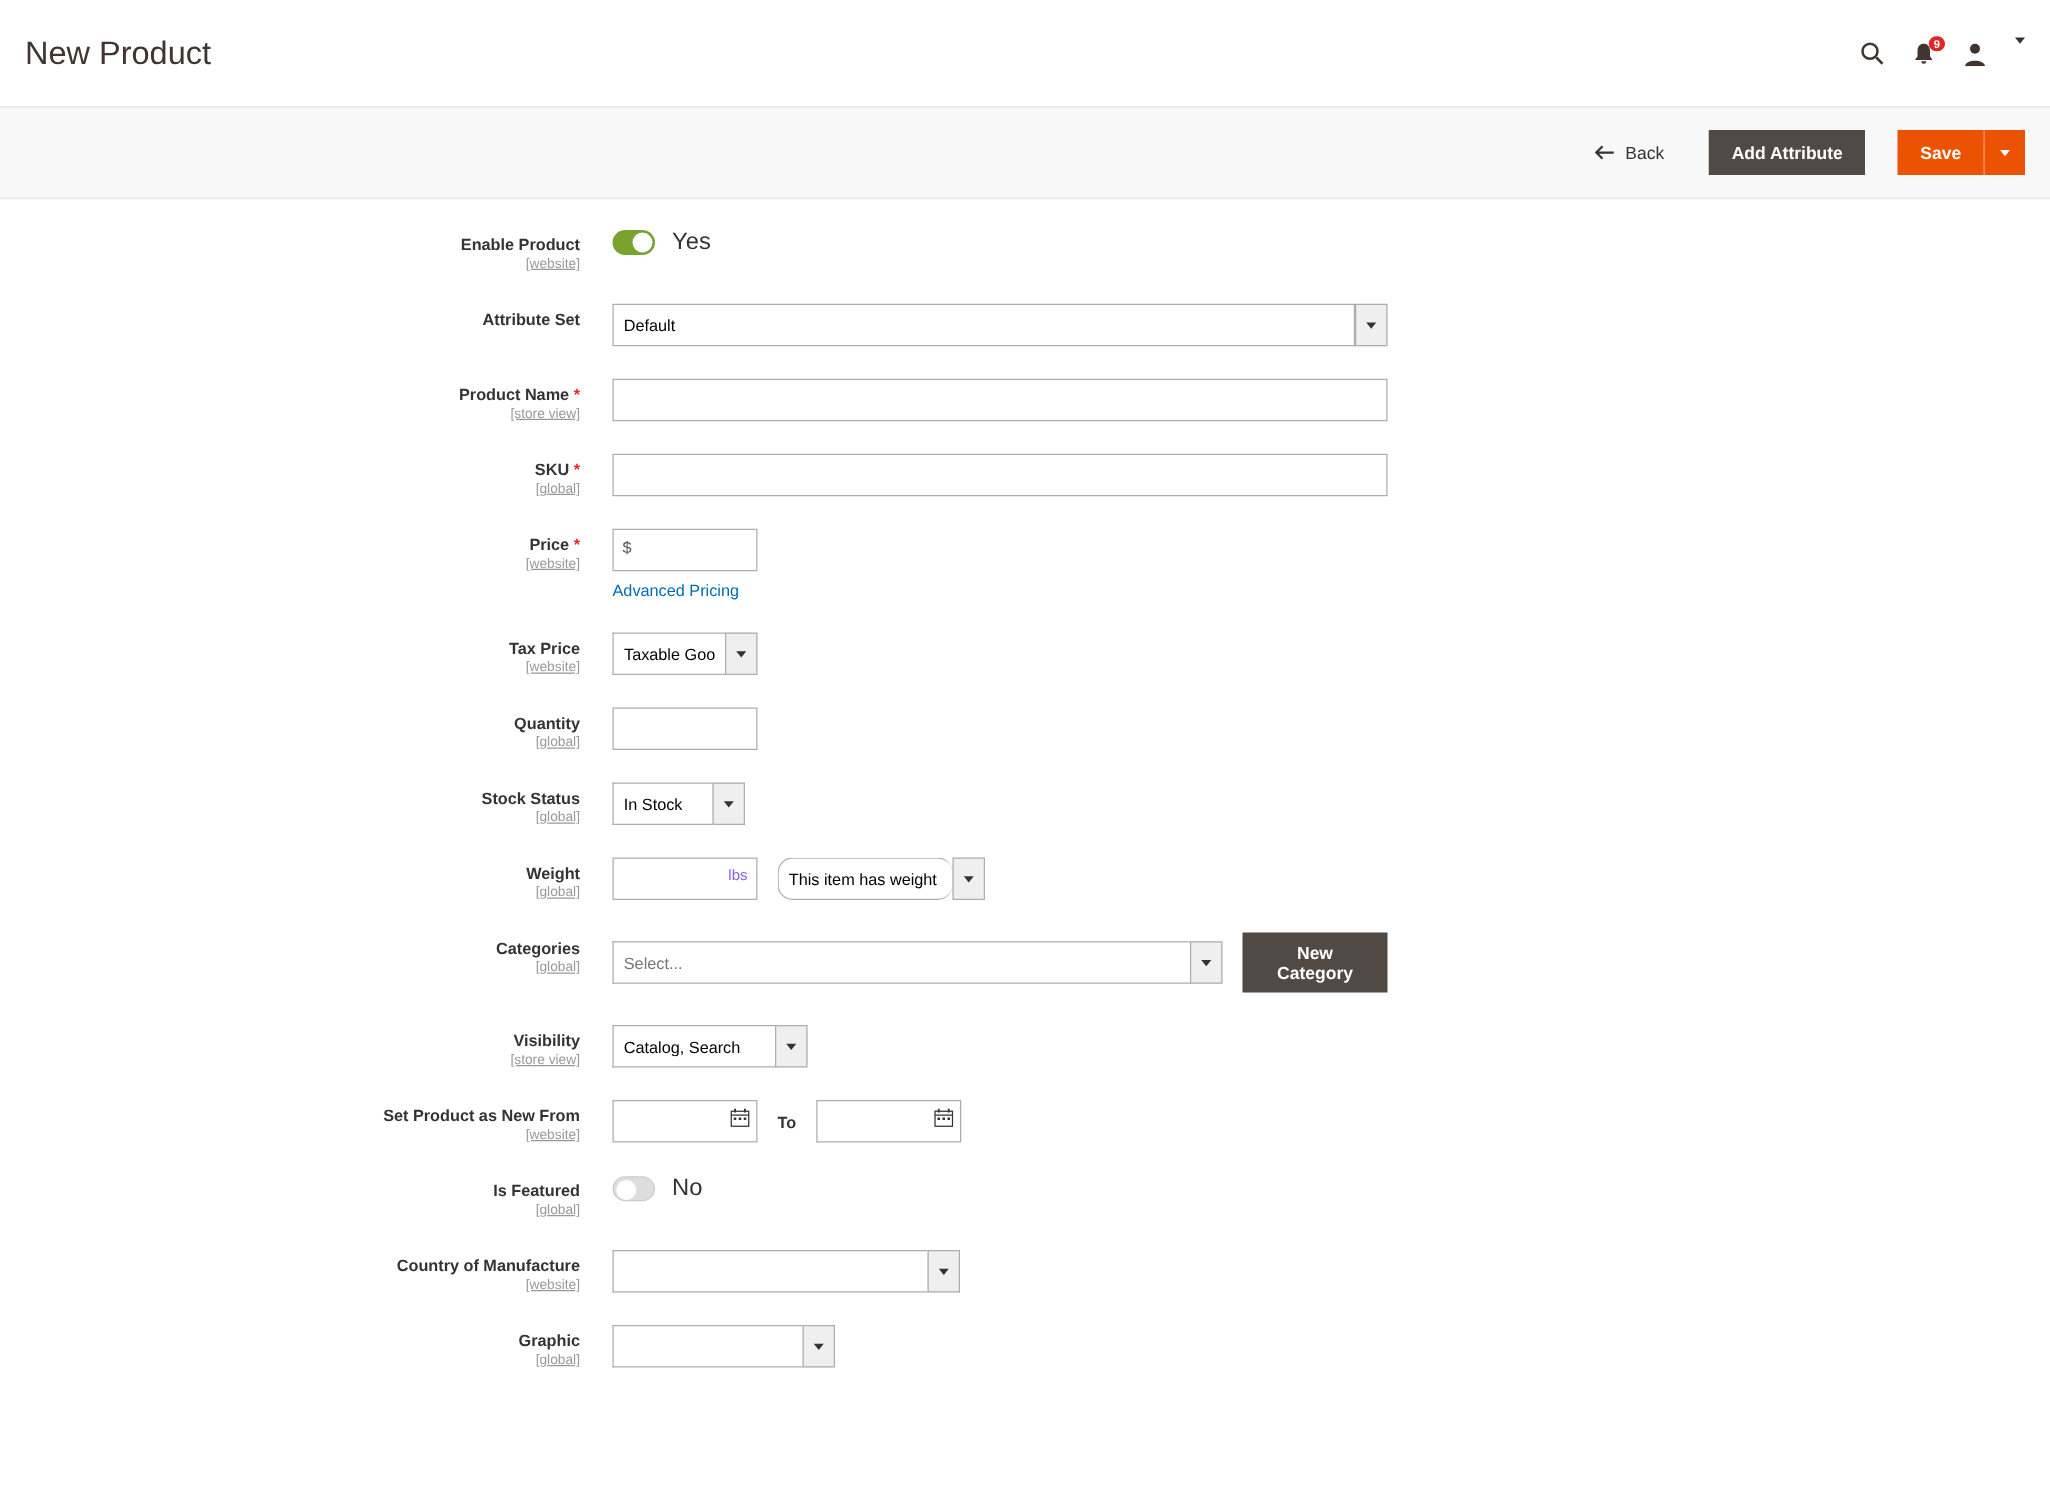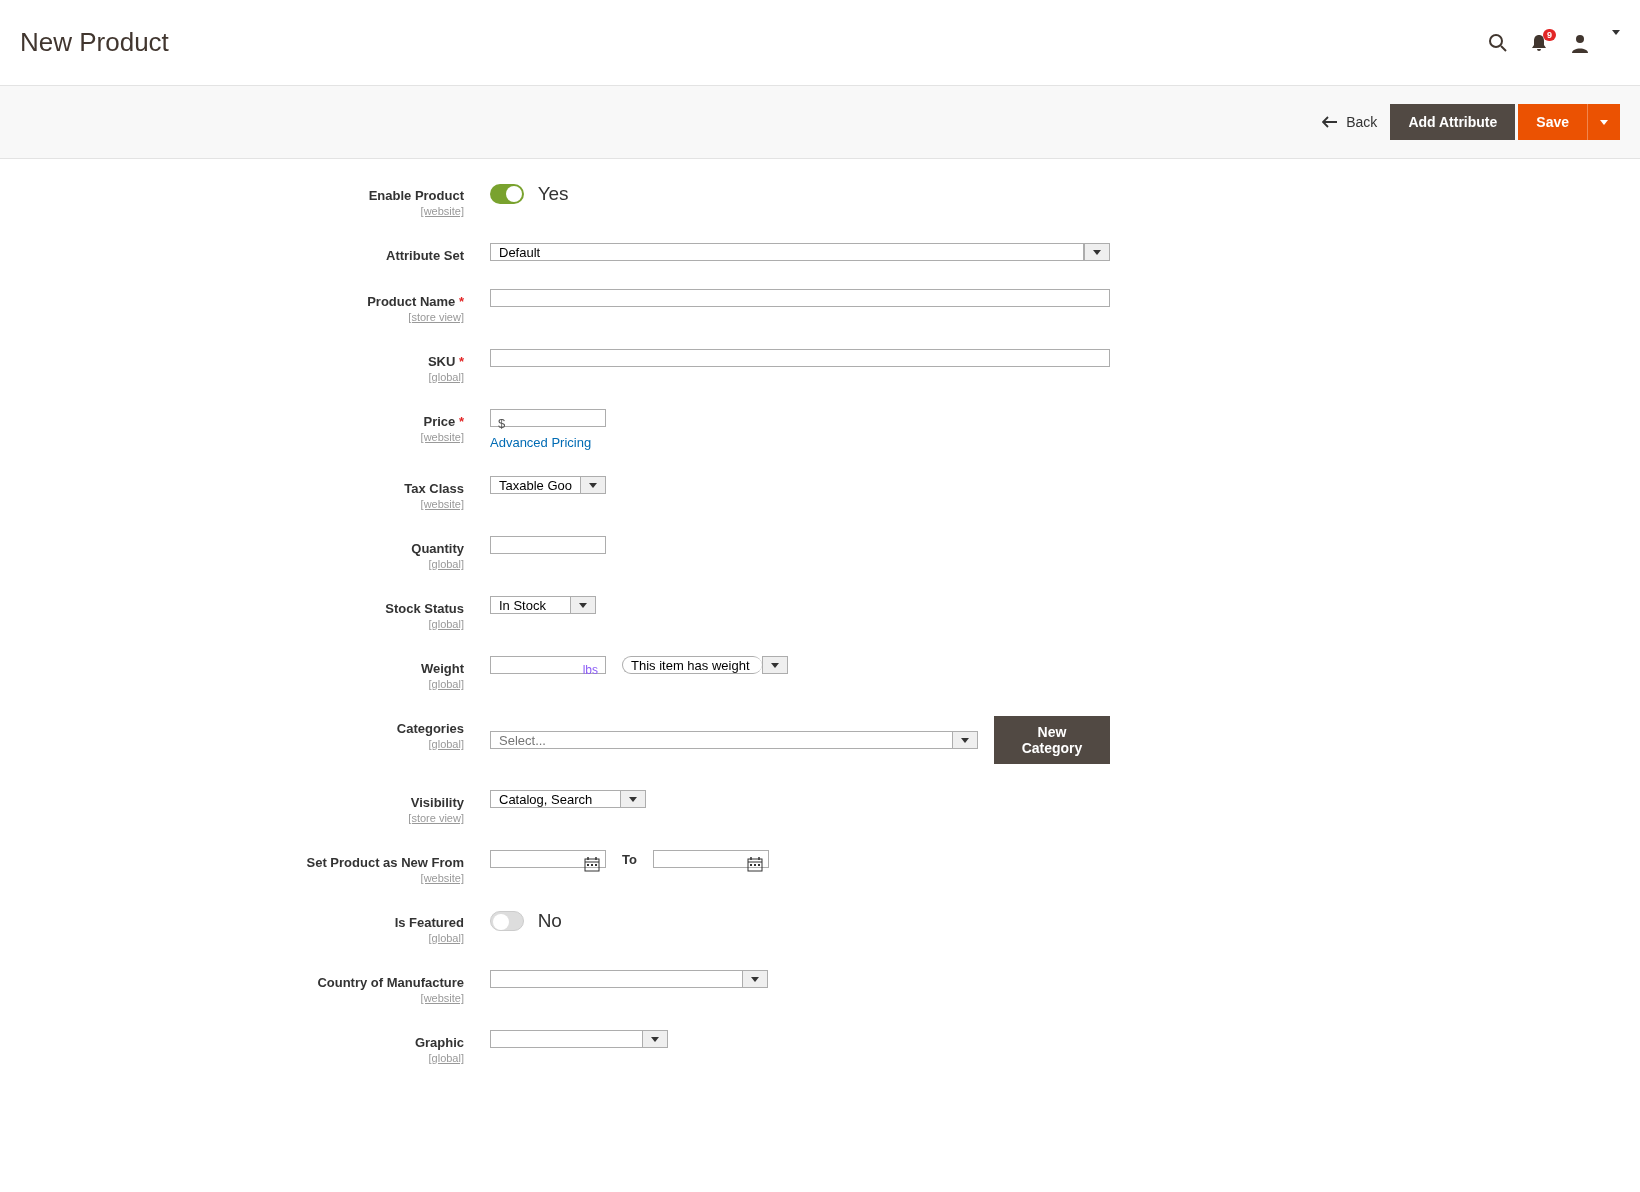--- a/index.html
+++ b/index.html
@@ -4,38 +4,38 @@
 <style>
 * { box-sizing: border-box; margin: 0; padding: 0; }
 body { font-family: 'Helvetica Neue', Arial, sans-serif; font-size: 13px; color: #333; background: #fff; }
 
 .header { display: flex; align-items: center; justify-content: space-between; padding: 27px 20px; }
 .header-title { font-size: 26px; font-weight: 400; color: #41362f; }
 .header-icons { display: flex; align-items: center; gap: 22px; }
 .icon-btn { cursor: pointer; position: relative; }
 .badge { position: absolute; top: -4px; right: -8px; background: #e22626; color: #fff; font-size: 9px; padding: 1px 4px; border-radius: 8px; font-weight: bold; }
 
-.toolbar { background: #f8f8f8; border-top: 1px solid #e3e3e3; border-bottom: 1px solid #e3e3e3; padding: 18px 20px; display: flex; justify-content: flex-end; align-items: center; gap: 3px; }
+.toolbar { background: #f8f8f8; border-top: 1px solid #e3e3e3; border-bottom: 1px solid #e3e3e3; padding: 18px 20px; display: flex; justify-content: flex-end; align-items: center; gap: 26px; }
 .back-link { color: #333; text-decoration: none; display: flex; align-items: center; gap: 8px; font-size: 14px; margin-right: 10px; }
 .btn { border: none; padding: 10px 18px; font-size: 14px; font-weight: 600; cursor: pointer; }
 .btn-dark { background: #514943; color: #fff; }
 .btn-primary-group { display: flex; }
 .btn-primary { background: #eb5202; color: #fff; }
 .btn-primary-toggle { background: #eb5202; border-left: 1px solid rgba(255,255,255,0.3); padding: 10px 12px; display:flex; align-items:center; }
 
 .form-area { max-width: 960px; margin: 24px auto 0 170px; padding: 0 20px; }
 .form-row { display: flex; align-items: flex-start; margin-bottom: 26px; }
 .label-col { width: 300px; text-align: right; padding-right: 26px; padding-top: 5px; }
 .label-text { font-size: 13px; font-weight: 600; color: #333; }
 .label-scope { font-size: 11px; color: #999; display: block; margin-top: 2px; text-decoration: underline; }
 .required::after { content: " *"; color: #e22626; font-weight: bold; }
 .input-col { flex: 1; display: flex; flex-direction: column; gap: 8px; }
 .input-row-inline { display: flex; align-items: center; gap: 16px; }
 
-.text-input { width: 620px; height: 18px; border: 1px solid #adadad; padding: 0 8px; font-size: 13px; }
+.text-input { width: 620px; height: 34px; border: 1px solid #adadad; padding: 0 8px; font-size: 13px; }
 .text-input.small { width: 116px; }
 .text-input.med { width: 268px; }
 .text-input.date { width: 116px; }
 .text-input.prefix { padding-left: 18px; }
 
 .select-wrap { display: inline-flex; position: relative; }
 .select-wrap .text-input { border-right: none; }
 .select-toggle { width: 26px; border: 1px solid #adadad; background: #efefef; display: flex; align-items: center; justify-content: center; cursor: pointer; }
 .select-full { display:inline-flex; }
 .select-full .text-input { width: 594px; }
@@ -166,21 +166,21 @@
       <div class="price-wrap">
         <span class="currency">$</span>
         <input class="text-input small prefix" value="" style="">
       </div>
       <a class="link">Advanced Pricing</a>
     </div>
   </div>
 
   <div class="form-row">
     <div class="label-col">
-      <span class="label-text">Tax Class</span>
+      <span class="label-text">Tax Price</span>
       <span class="label-scope">[website]</span>
     </div>
     <div class="input-col">
       <div class="select-wrap">
         <input class="text-input" style="width: 90px;" readonly="" value="Taxable Goods">
         <span class="select-toggle">
             <span class="triangle-down"></span>
           </span>
       </div>
     </div>

